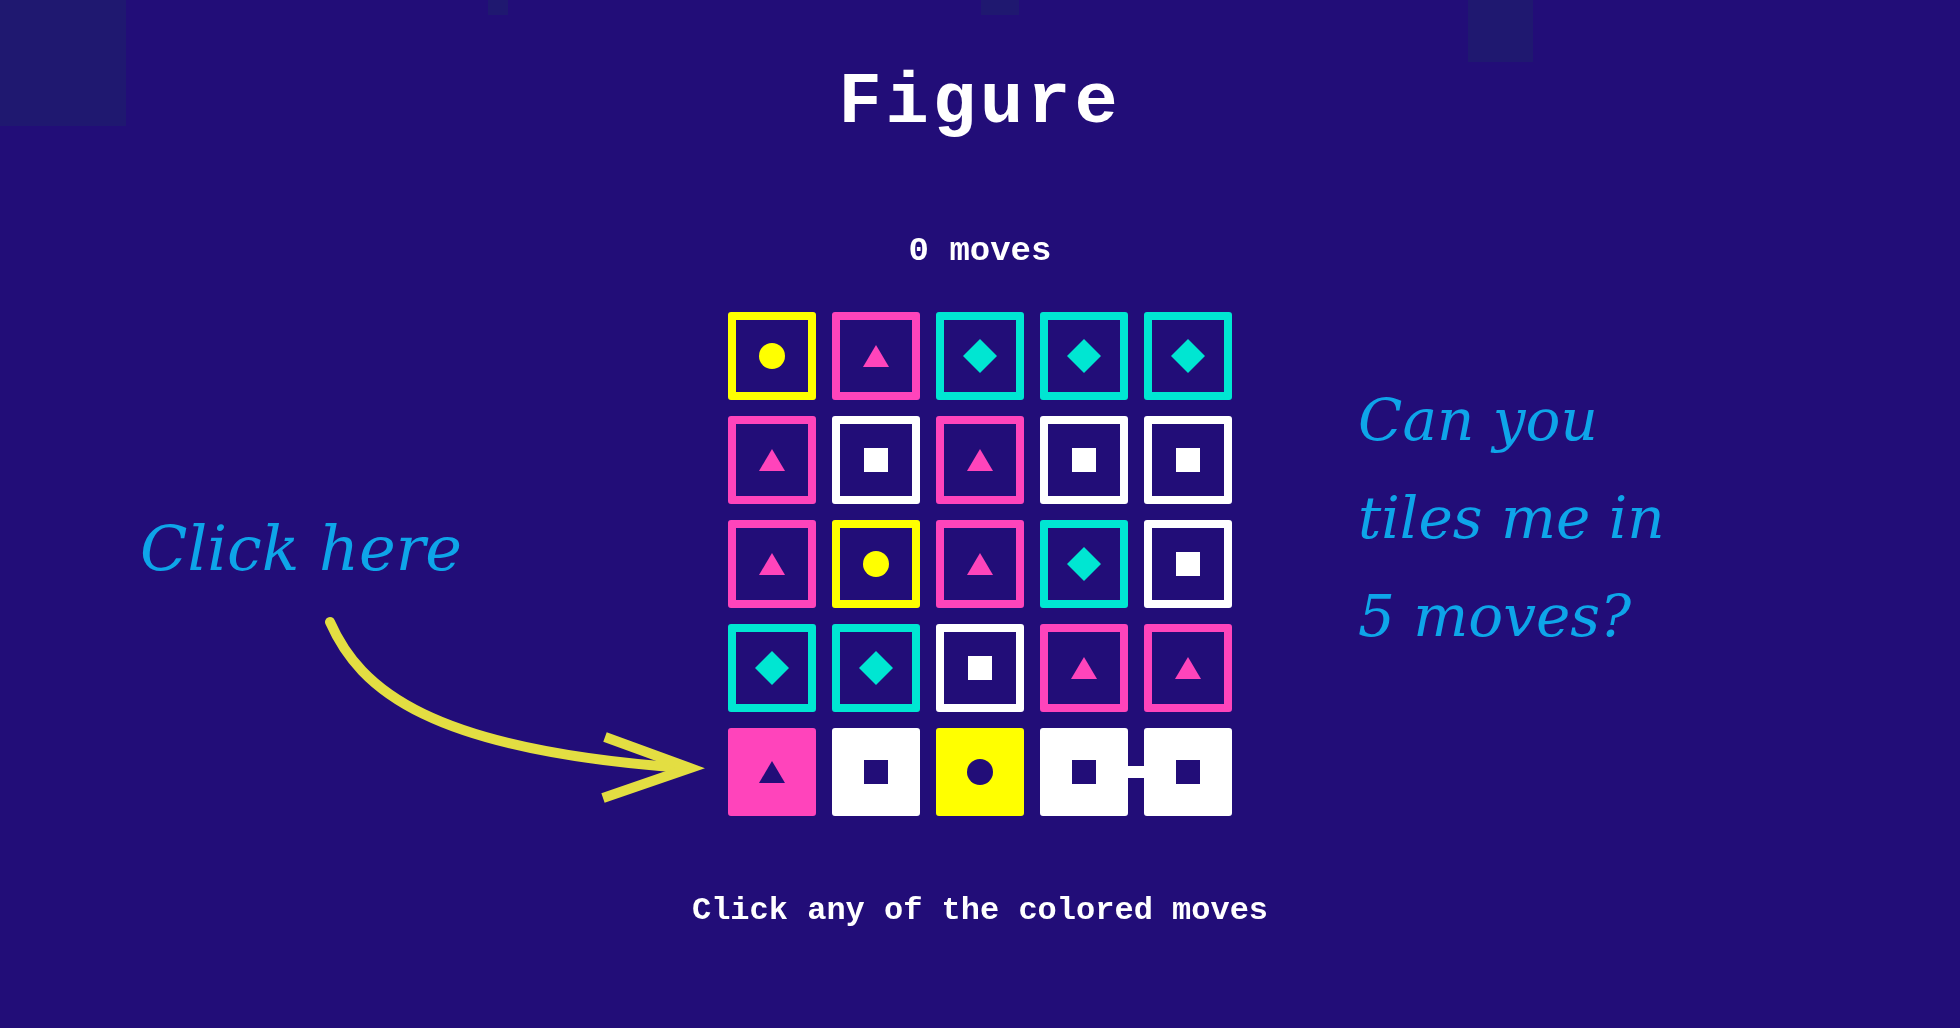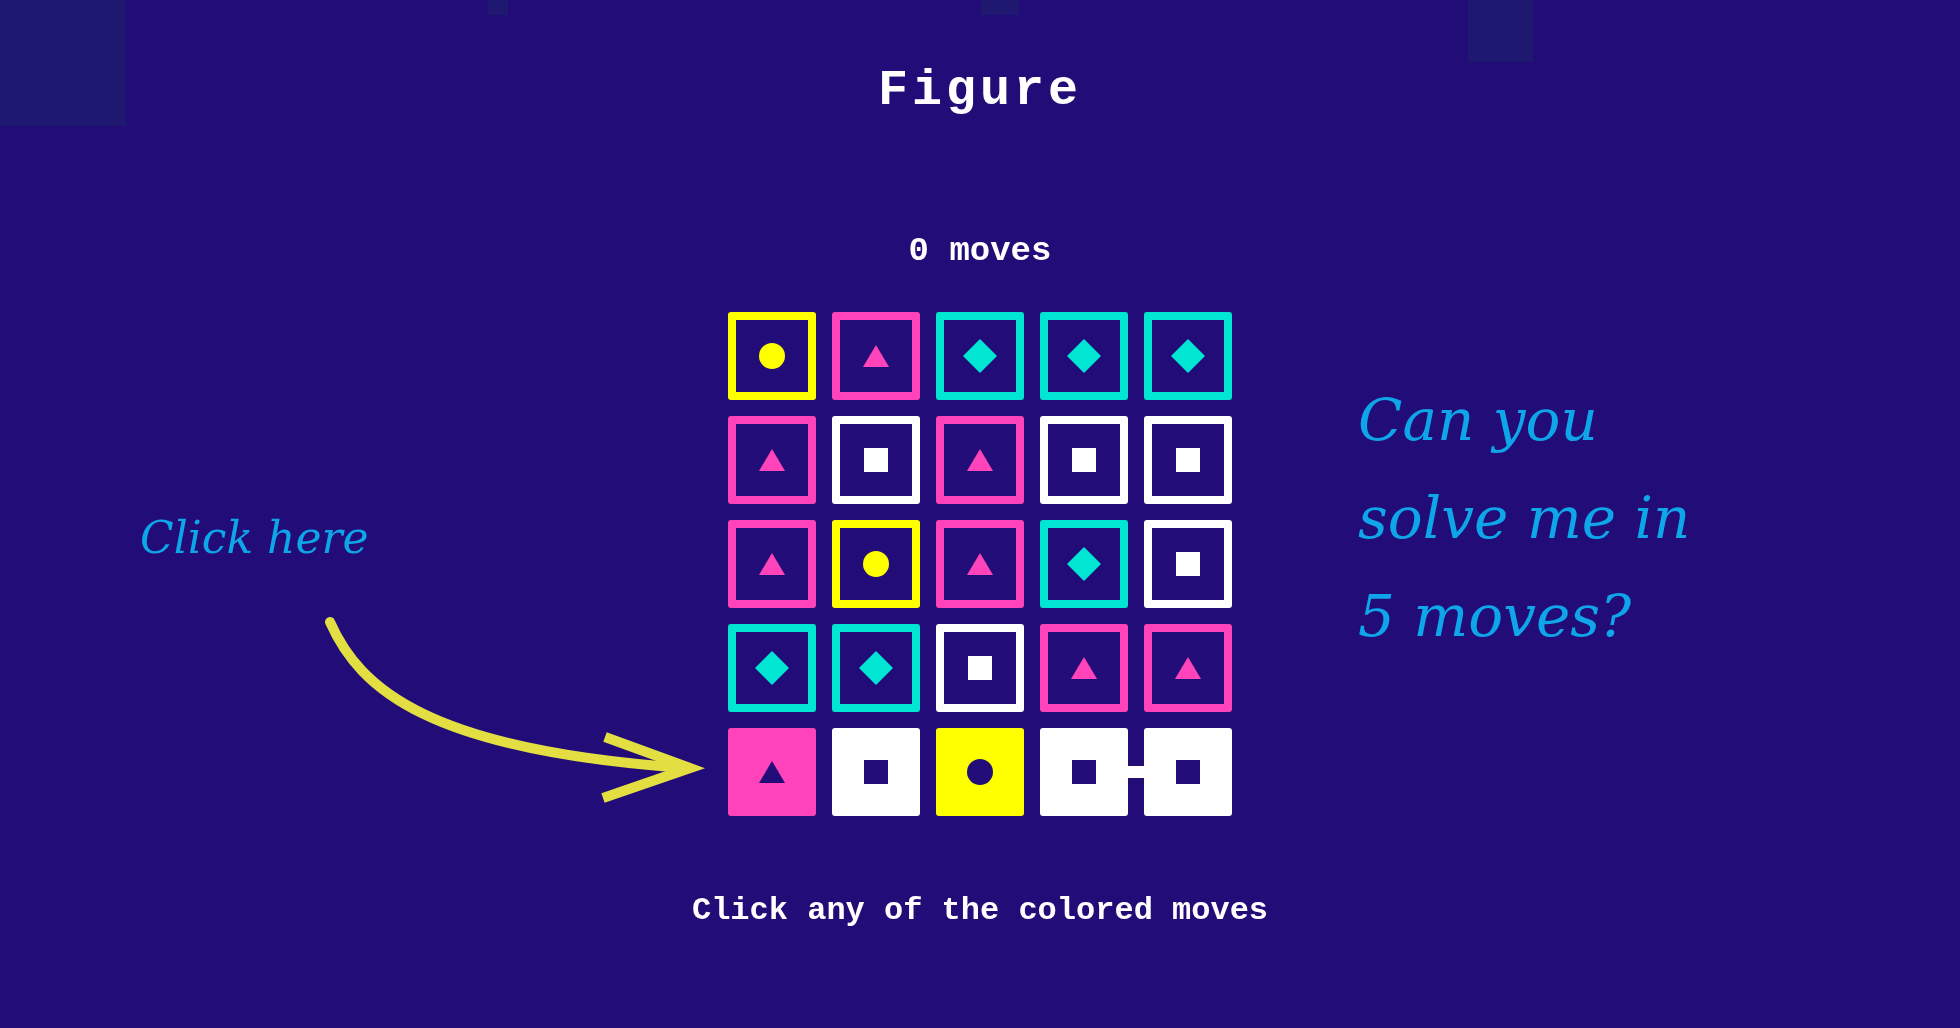--- a/index.html
+++ b/index.html
@@ -4,21 +4,21 @@
 <style>
   html, body { margin:0; padding:0; }
   body {
     width:1960px; height:1028px; overflow:hidden;
     background:#220d78; position:relative;
     font-family:"Liberation Mono", "DejaVu Sans Mono", monospace;
   }
   .ghost { position:absolute; background:#1f1870; }
   #title {
     position:absolute; left:0; width:1960px; top:62px; text-align:center;
-    color:#ffffff; font-size:50px; font-weight:bold; letter-spacing:4px;
+    color:#ffffff; font-size:72px; font-weight:bold; letter-spacing:4px;
     font-family:"Liberation Mono", monospace;
   }
   #moves {
     position:absolute; left:0; width:1960px; top:232px; text-align:center;
     color:#ffffff; font-size:34px; font-weight:bold;
     font-family:"Liberation Mono", monospace;
   }
   #footer {
     position:absolute; left:0; width:1960px; top:892px; text-align:center;
     color:#ffffff; font-size:32px; font-weight:bold;
@@ -32,21 +32,21 @@
   .shape { position:absolute; left:50%; top:50%; transform:translate(-50%,-50%); }
   .circle { width:26px; height:26px; border-radius:50%; }
   .square { width:24px; height:24px; }
   .diamond { width:24px; height:24px; transform:translate(-50%,-50%) rotate(45deg); }
   .triangle { width:0; height:0; border-left:13px solid transparent; border-right:13px solid transparent; border-bottom:22px solid; background:transparent !important; }
   .connector { position:absolute; }
   .hand {
     position:absolute; color:#0ea5e9;
     font-family:"DejaVu Serif", serif; font-style:italic;
   }
-  #click-here { left:140px; top:512px; font-size:44px; }
+  #click-here { left:140px; top:512px; font-size:62px; }
   .prompt-line { left:1358px; font-size:58px; }
   #arrow { position:absolute; left:300px; top:600px; }
 </style>
 </head>
 <body>
 
 <div class="ghost" style="left:0;top:0;width:126px;height:126px;"></div>
 <div class="ghost" style="left:488px;top:0;width:20px;height:15px;"></div>
 <div class="ghost" style="left:981px;top:0;width:38px;height:15px;"></div>
 <div class="ghost" style="left:1468px;top:0;width:65px;height:62px;"></div>
@@ -130,19 +130,19 @@
     </div>
     <div class="tile" style="left: 416px; top: 416px; border-color: rgb(255, 255, 255); background: rgb(255, 255, 255);">
       <div class="shape square" style="background: rgb(34, 13, 120);"></div>
     </div>
   </div>
 
 <div id="footer">Click any of the colored moves</div>
 
 <div id="click-here" class="hand">Click here</div>
 <div class="hand prompt-line" style="top:386px;">Can you</div>
-<div class="hand prompt-line" style="top:484px;">solve me in</div>
+<div class="hand prompt-line" style="top:484px;">tiles me in</div>
 <div class="hand prompt-line" style="top:582px;">5 moves?</div>
 
 <svg id="arrow" width="420" height="220" viewBox="0 0 420 220">
   <path d="M30 22 C 60 90, 130 150, 385 168" stroke="#e3de42" stroke-width="10" fill="none" stroke-linecap="round"></path>
   <path d="M305 137 L 390 168 L 303 198" stroke="#e3de42" stroke-width="10" fill="none" stroke-linejoin="miter"></path>
 </svg>
 
 </body></html>

